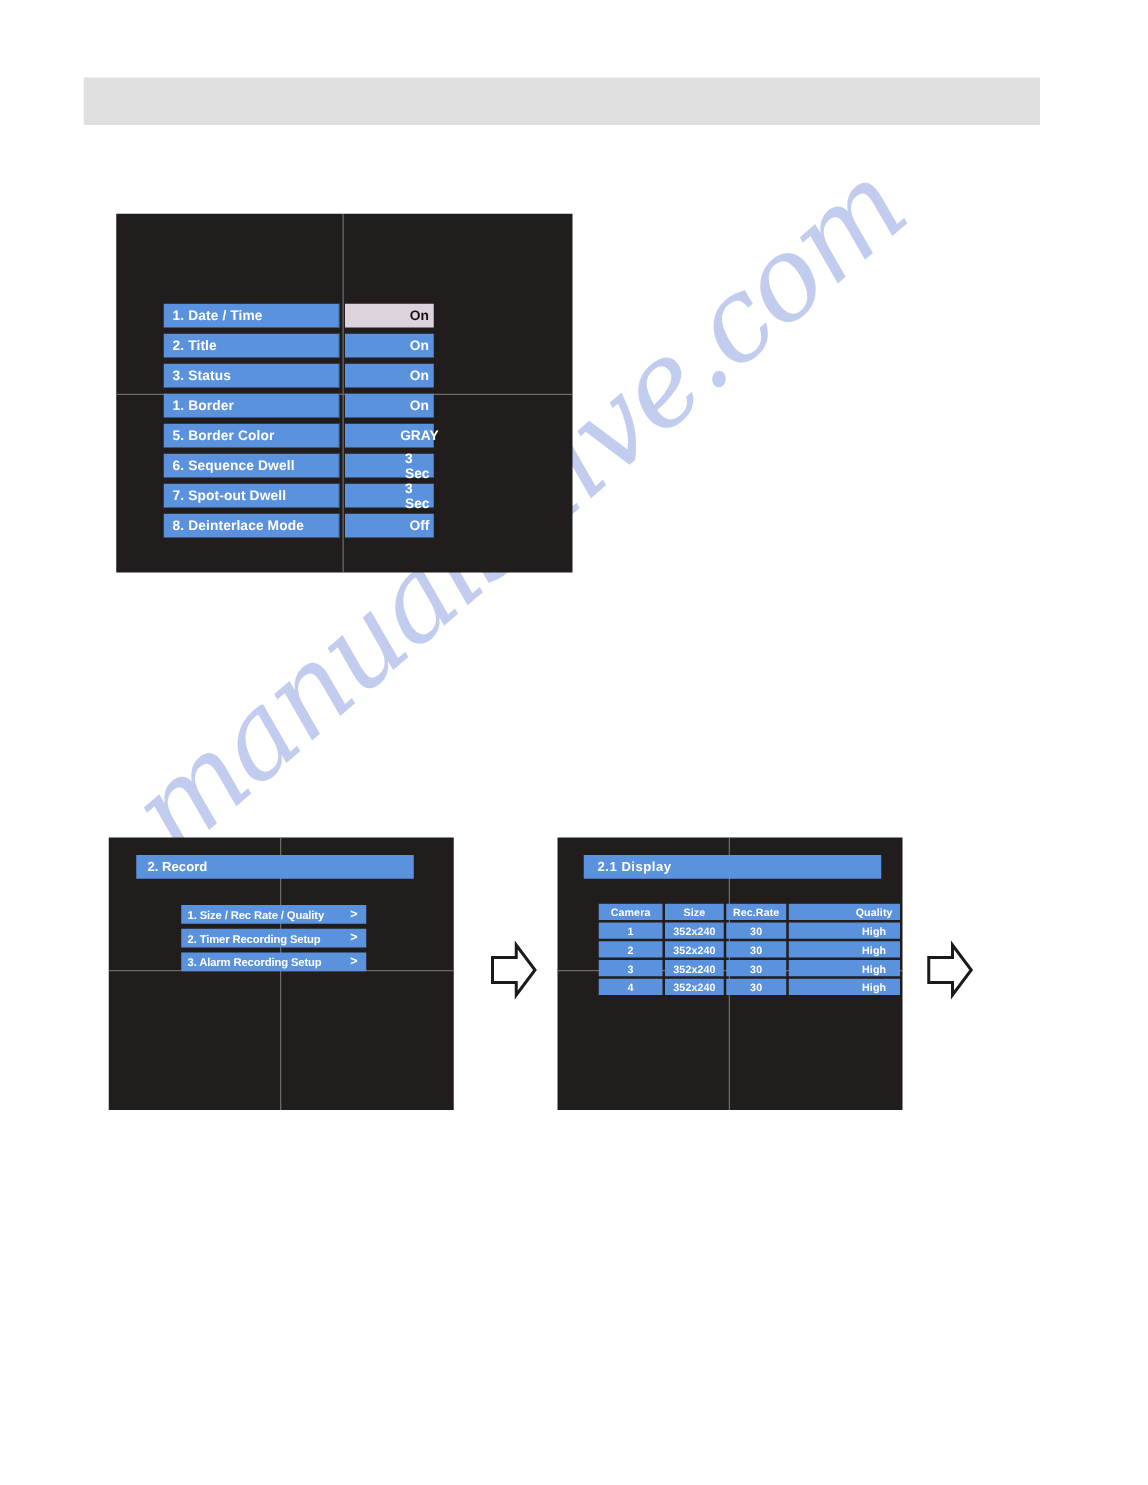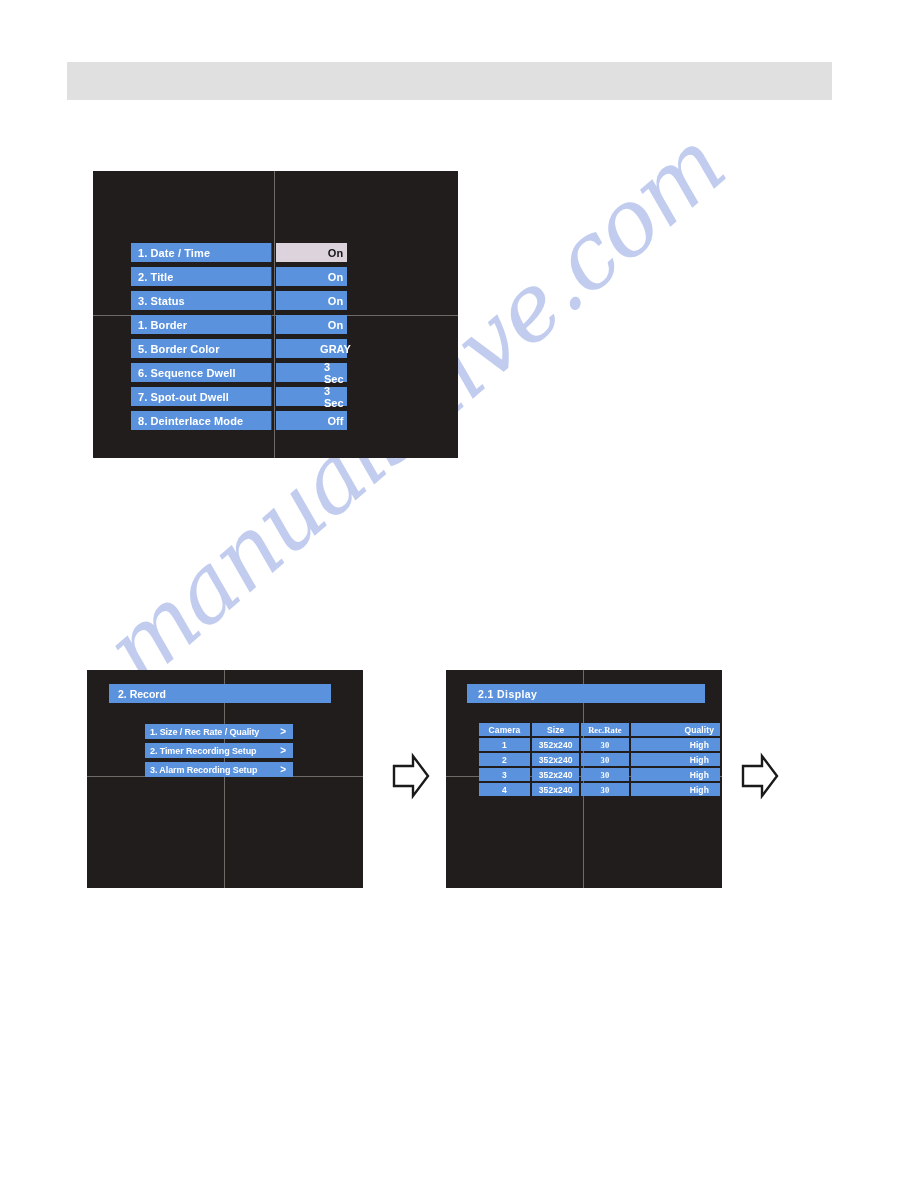--- a/index.html
+++ b/index.html
@@ -235,21 +235,21 @@
     color: #ffffff;
     font-size: 8.5px;
     font-weight: bold;
     text-align: center;
     height: 13px;
     padding: 0;
     letter-spacing: 0.1px;
   }
   .rec-table th.col-camera, .rec-table td.col-camera { width: 52px; }
   .rec-table th.col-size,   .rec-table td.col-size   { width: 48px; }
-  .rec-table th.col-rate,   .rec-table td.col-rate   { width: 48px; font-family: Liberation Serif, serif; }
+  .rec-table th.col-rate,   .rec-table td.col-rate   { width: 48px; }
   .rec-table th.col-qual,   .rec-table td.col-qual   { width: 42px; padding-left: 48px; }
 
   
   .flow-arrow {
     position: absolute;
     z-index: 3;
   }
   #arrow-1 { left: 391px; top: 752px; }
   #arrow-2 { left: 740px; top: 752px; }
 </style>

